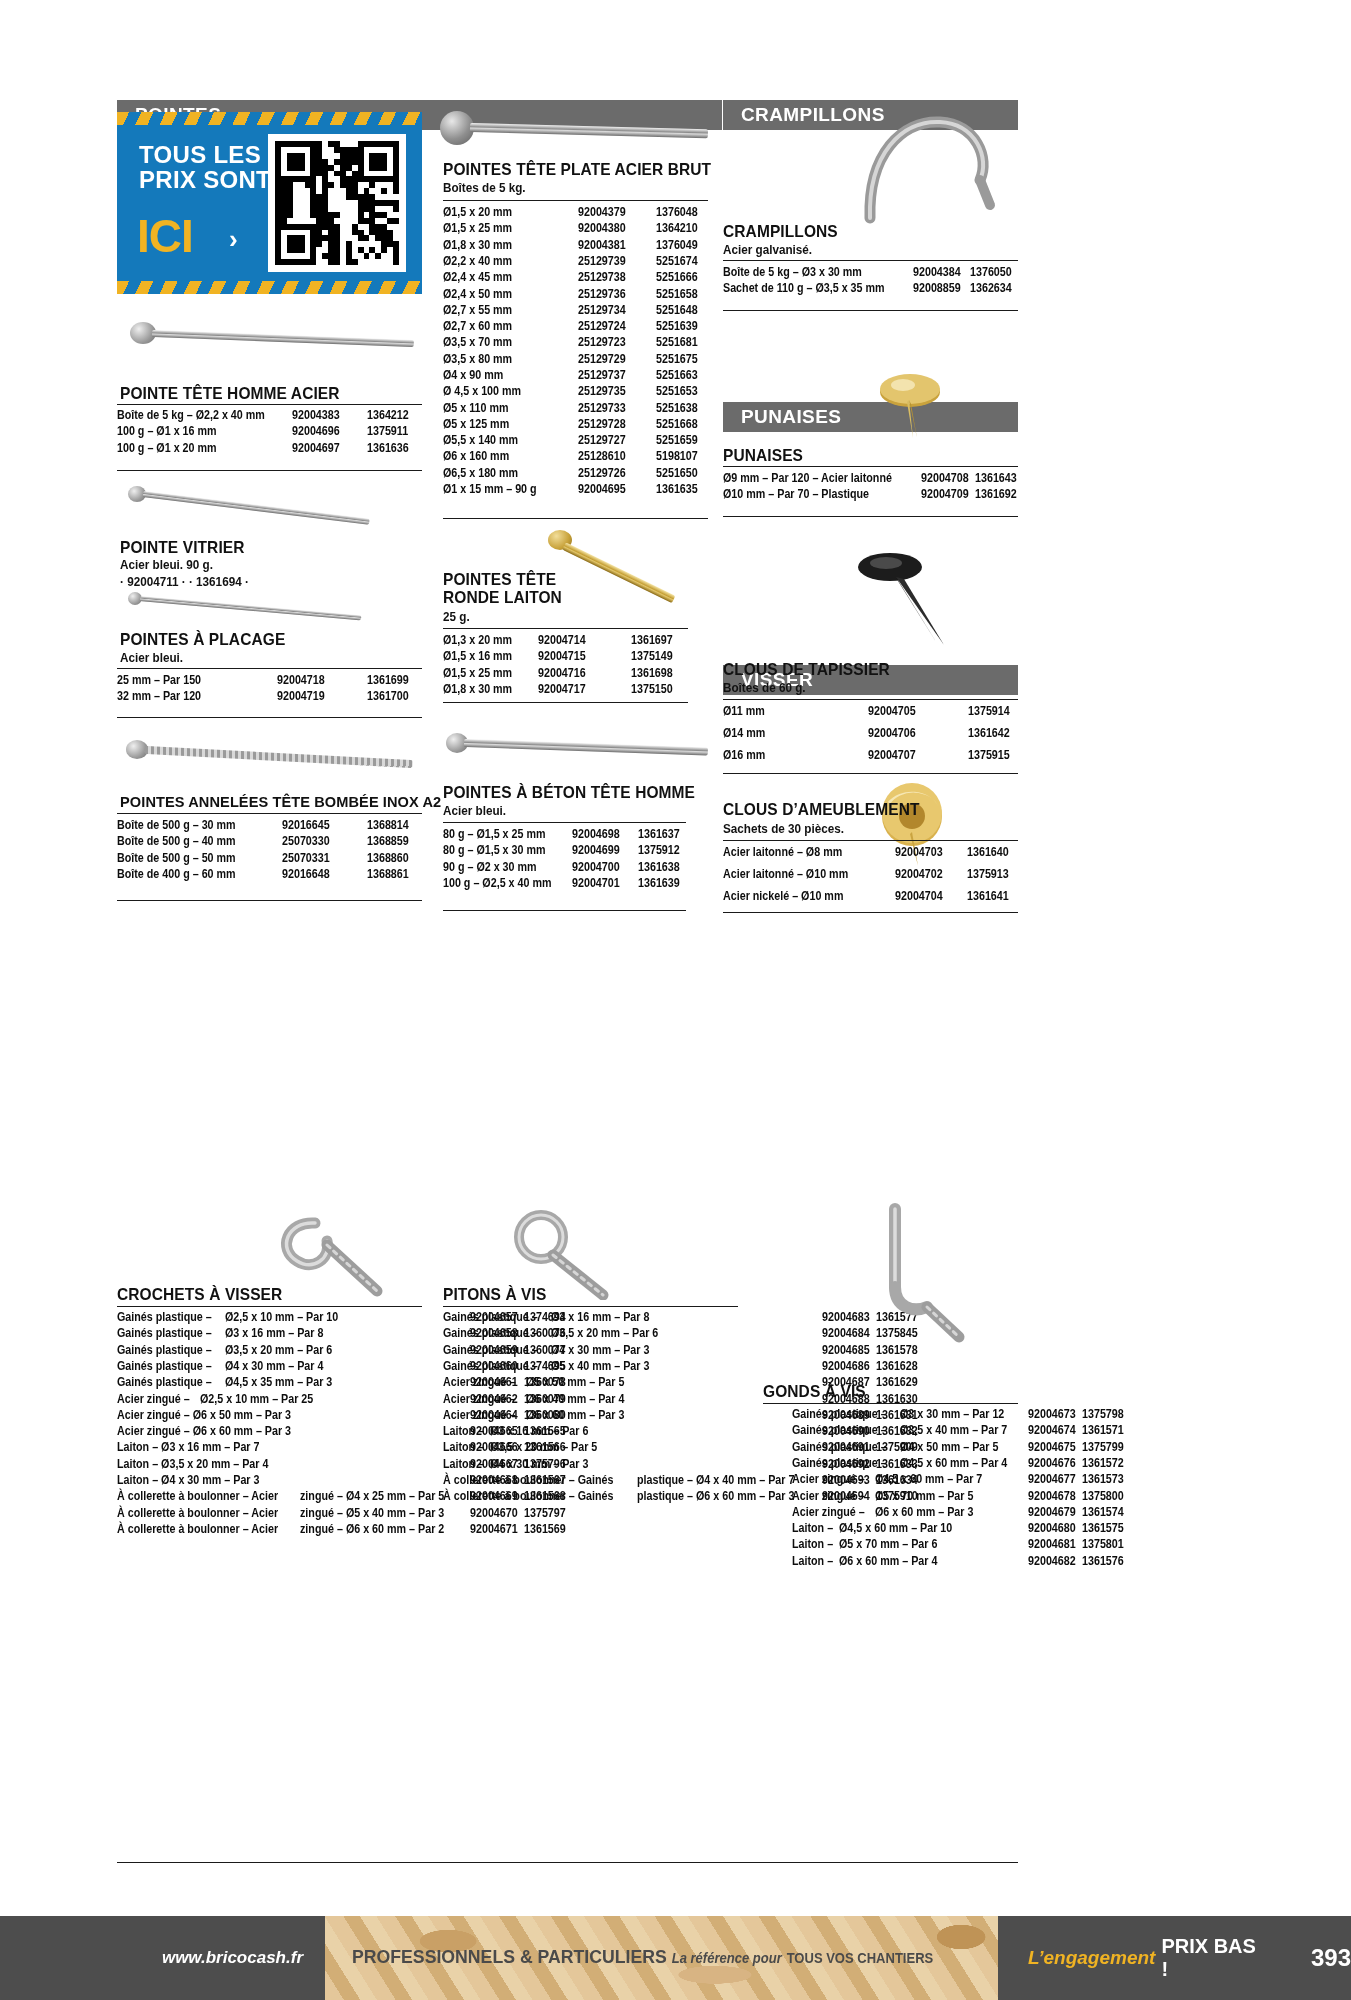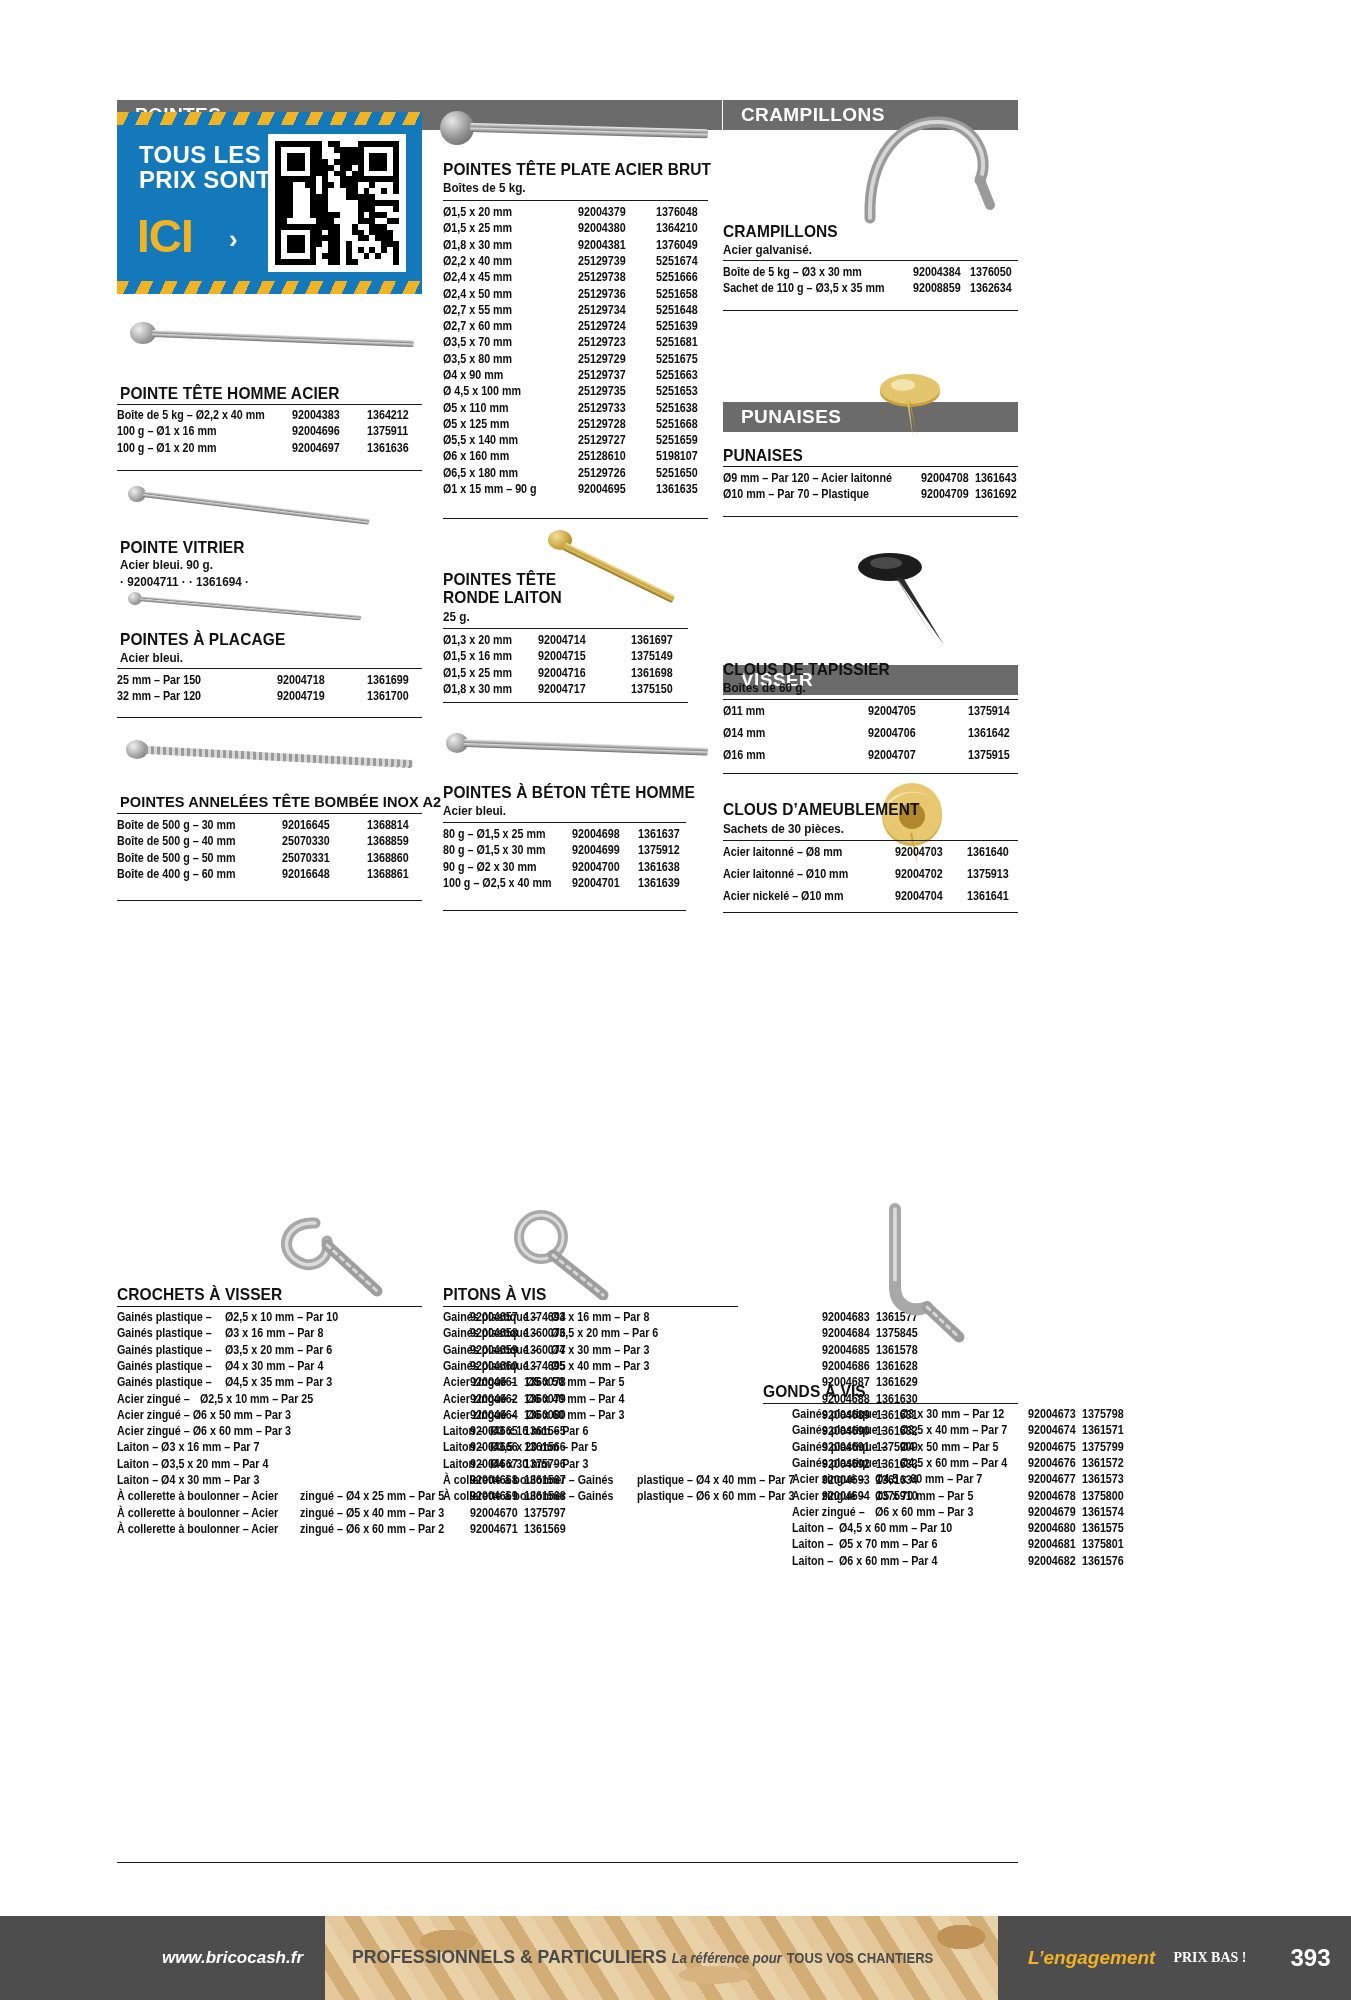--- a/index.html
+++ b/index.html
@@ -1197,20 +1197,20 @@
 
     <div class="foot-osb-txt">
       <span>PROFESSIONNELS &amp; PARTICULIERS</span>
       <em>La référence pour</em>
       <span style="font-size:14px;">TOUS VOS CHANTIERS</span>
     </div>
 
     <div class="foot-right">
       <span style="color:#f0b323; font-style:italic; font-weight:bold; font-size:19px; margin-left:30px;
             font-family:'Liberation Sans Narrow','Liberation Sans',sans-serif;">L’engagement</span>
-      <span style="color:#fff; font-weight:bold; font-size:14px; margin-left:18px;
-            font-family:Liberation Serif, serif;">PRIX BAS !</span>
+      <span style="color:#fff; font-weight:bold; font-size:20px; margin-left:6px;
+            font-family:Liberation Sans, sans-serif;">PRIX BAS !</span>
       <span style="color:#fff; font-weight:bold; font-size:24px; margin-left:44px;
             font-family:'Liberation Sans Narrow','Liberation Sans',sans-serif;">393</span>
     </div>
   </div>
 
 </div>
 
 </body></html>

